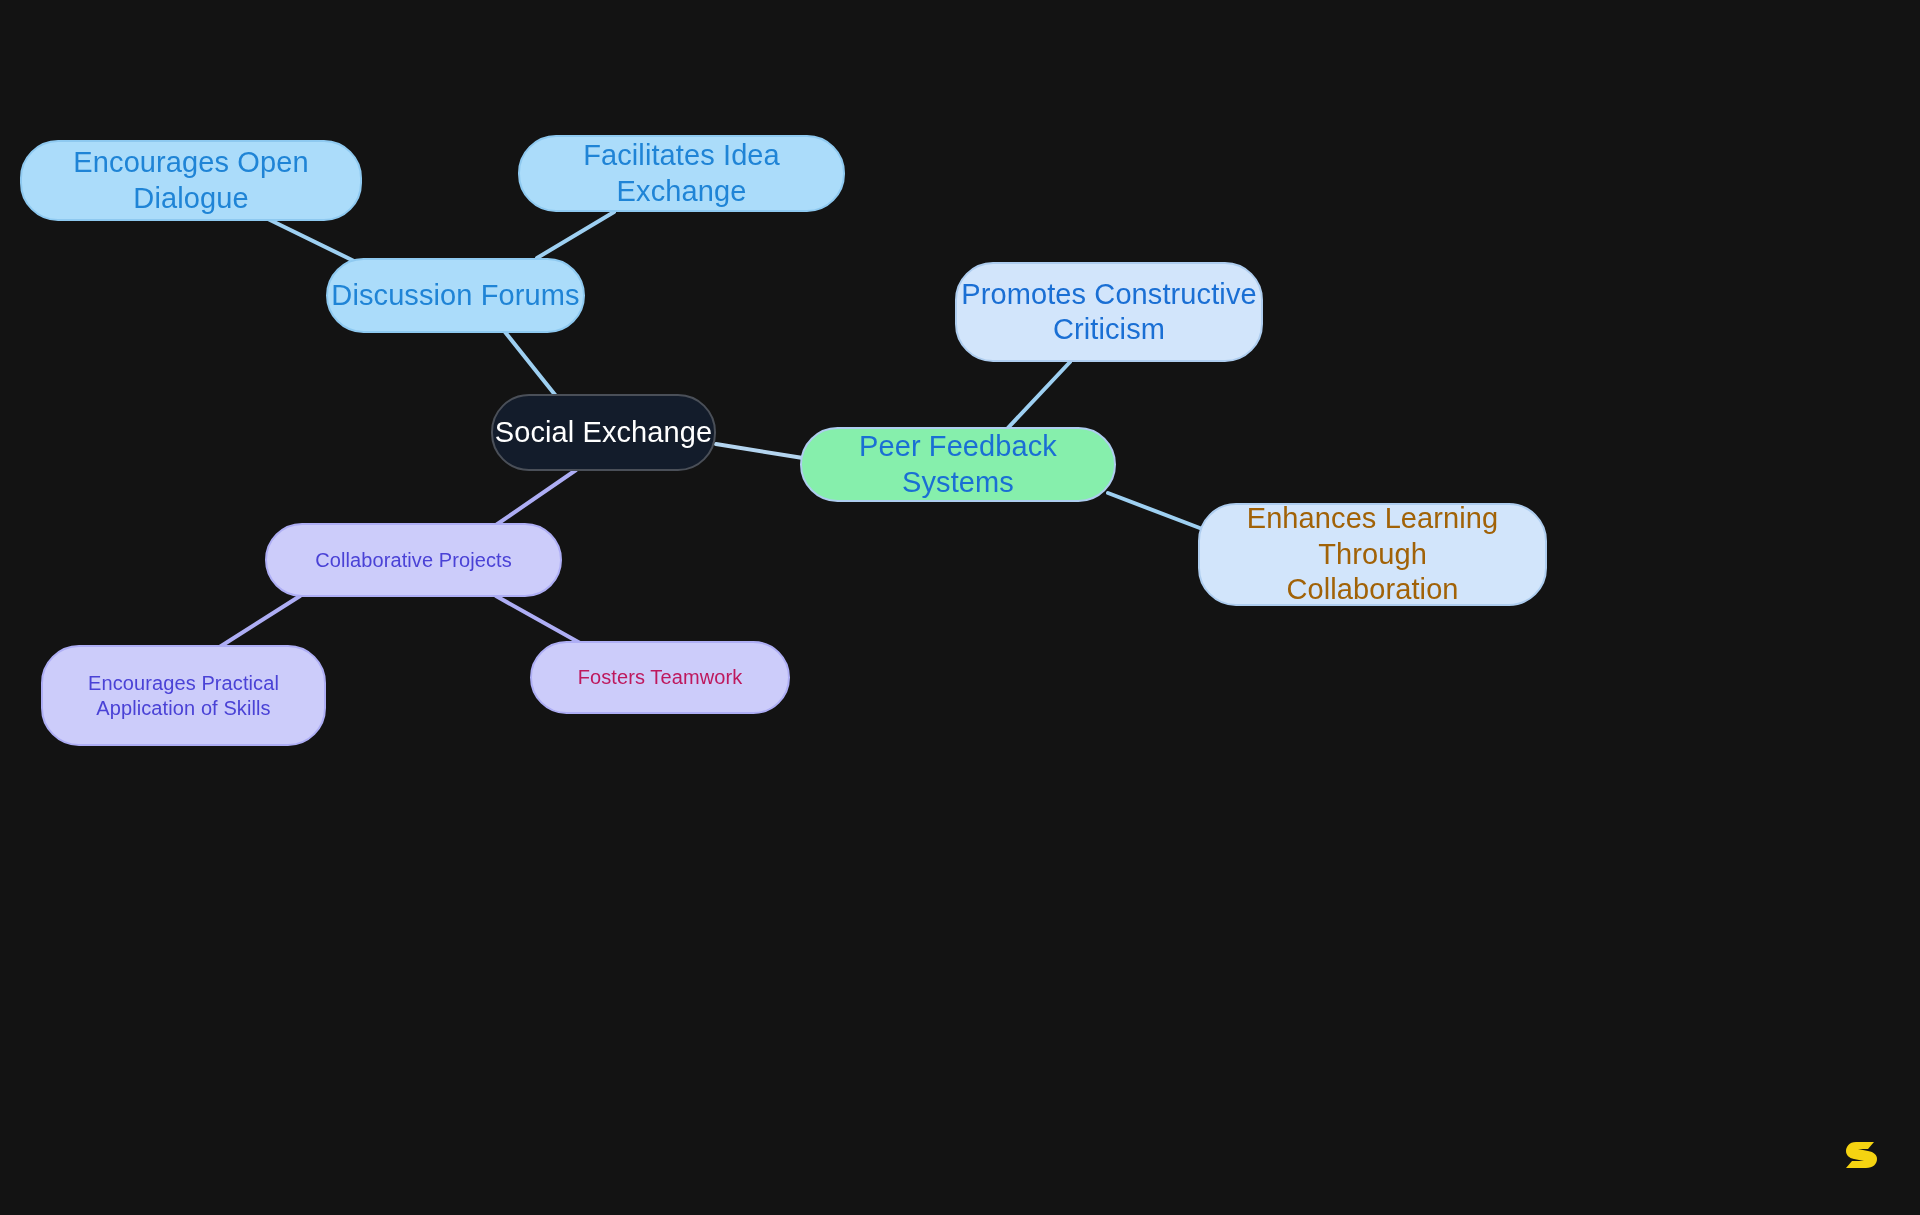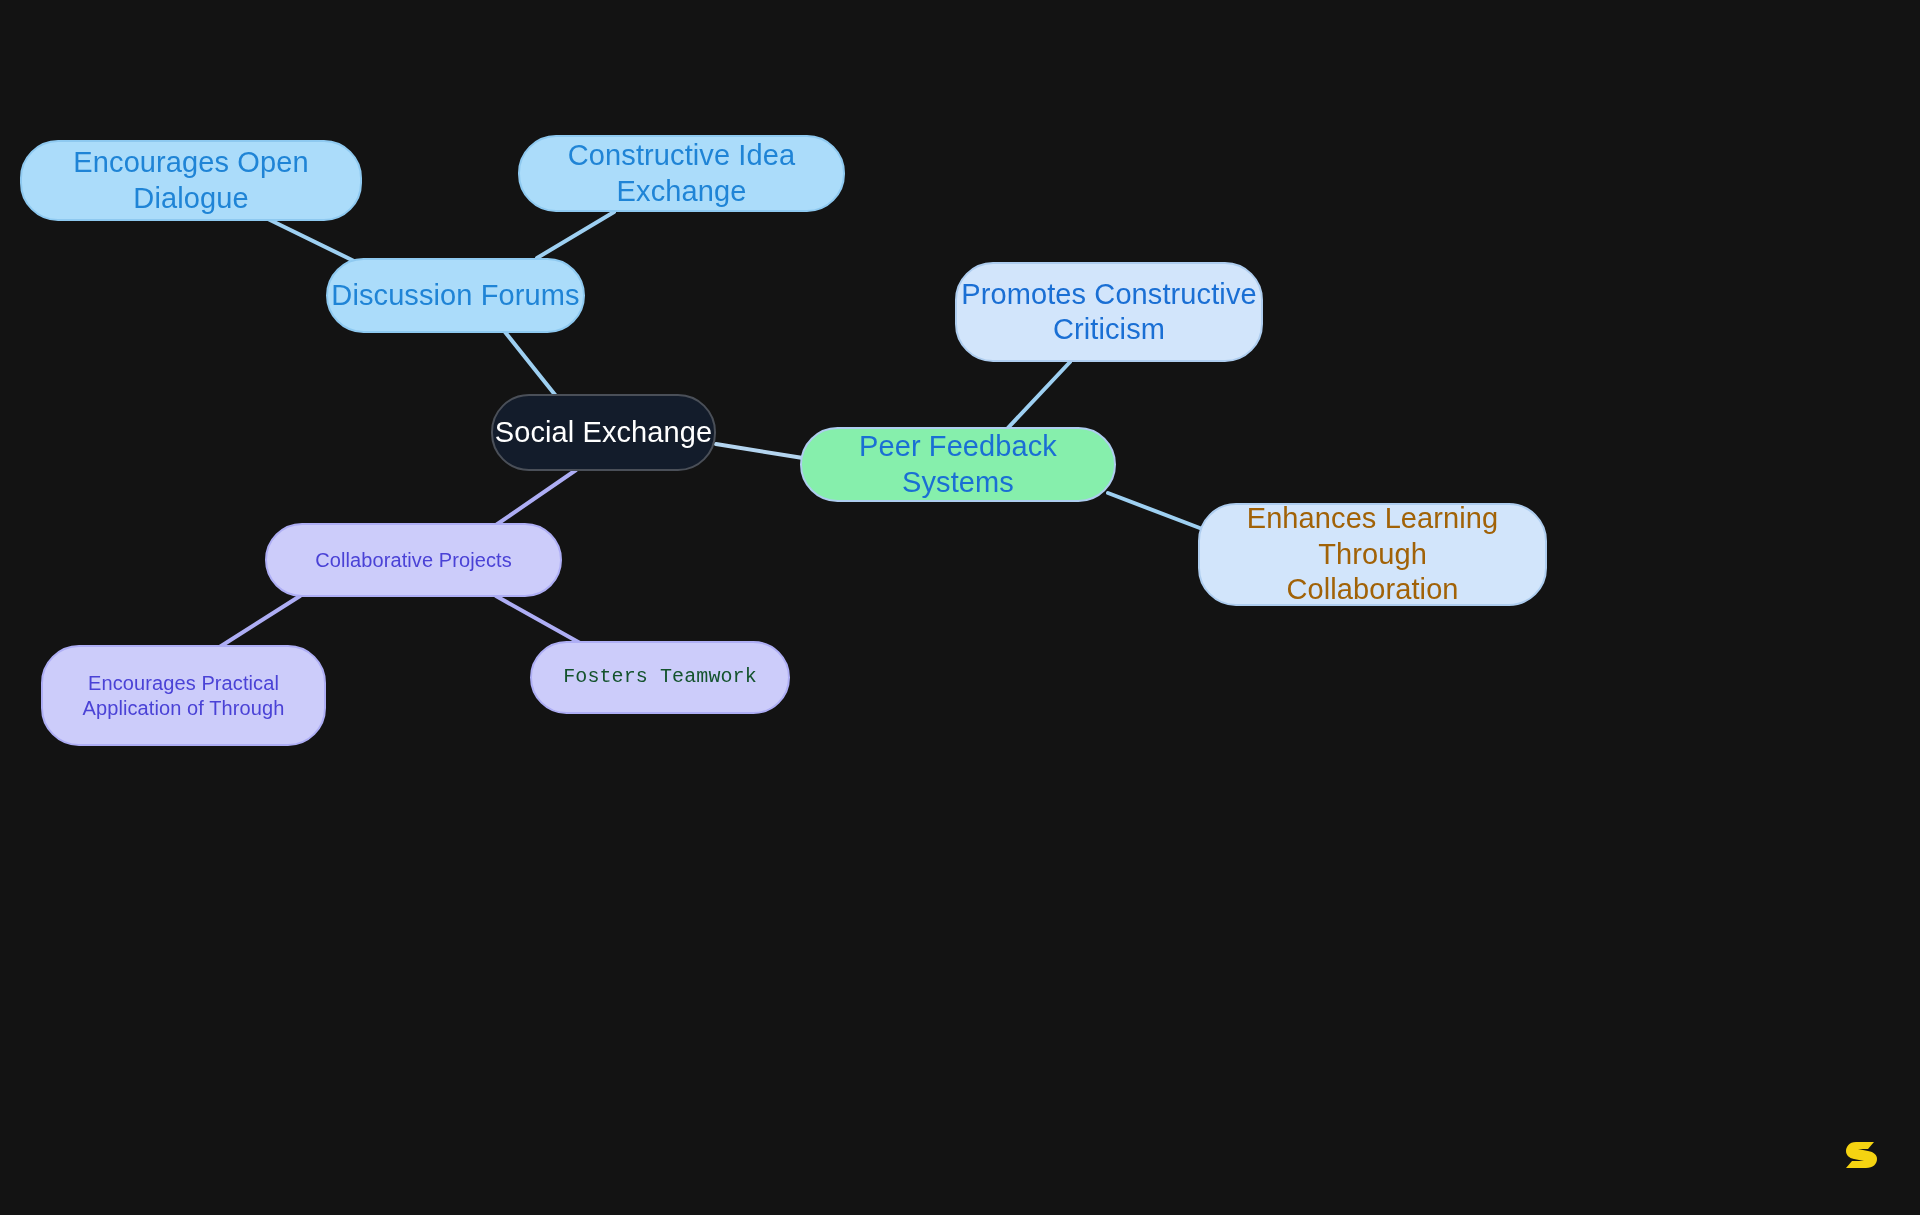--- a/index.html
+++ b/index.html
@@ -83,29 +83,29 @@
       <line x1="1108" y1="493" x2="1205" y2="530" stroke="#9ED0F2" stroke-width="4" stroke-linecap="round"></line>
       <line x1="576" y1="470" x2="496" y2="525" stroke="#AEAEF5" stroke-width="4" stroke-linecap="round"></line>
       <line x1="300" y1="596" x2="218" y2="648" stroke="#AEAEF5" stroke-width="4" stroke-linecap="round"></line>
       <line x1="496" y1="596" x2="580" y2="643" stroke="#AEAEF5" stroke-width="4" stroke-linecap="round"></line>
     </svg>
 
   <div id="node-layer">
       <div class="node node-root" style="left: 491px; top: 394px; width: 225px; height: 77px; background: rgb(19, 28, 43); color: rgb(255, 255, 255); border-color: rgb(74, 79, 88);"><span>Social Exchange</span></div>
       <div class="node node-sky" style="left: 326px; top: 258px; width: 259px; height: 75px; background: rgb(171, 220, 250); color: rgb(31, 132, 214); border-color: rgb(142, 201, 240);"><span>Discussion Forums</span></div>
       <div class="node node-sky" style="left: 20px; top: 140px; width: 342px; height: 81px; background: rgb(171, 220, 250); color: rgb(31, 132, 214); border-color: rgb(142, 201, 240);"><span>Encourages Open Dialogue</span></div>
-      <div class="node node-sky" style="left: 518px; top: 135px; width: 327px; height: 77px; background: rgb(171, 220, 250); color: rgb(31, 132, 214); border-color: rgb(142, 201, 240);"><span>Constructive Idea Exchange</span></div>
+      <div class="node node-sky" style="left: 518px; top: 135px; width: 327px; height: 77px; background: rgb(171, 220, 250); color: rgb(31, 132, 214); border-color: rgb(142, 201, 240);"><span>Facilitates Idea Exchange</span></div>
       <div class="node node-ice" style="left: 800px; top: 427px; width: 316px; height: 75px; background: #86efac; color: rgb(26, 111, 212); border-color: rgb(174, 205, 239);"><span>Peer Feedback Systems</span></div>
       <div class="node node-ice" style="left: 955px; top: 262px; width: 308px; height: 100px; background: rgb(210, 229, 251); color: rgb(26, 111, 212); border-color: rgb(174, 205, 239);"><span>Promotes Constructive
 Criticism</span></div>
       <div class="node node-ice" style="left: 1198px; top: 503px; width: 349px; height: 103px; background: rgb(210, 229, 251); color: #a16207; border-color: rgb(174, 205, 239);"><span>Enhances Learning Through
 Collaboration</span></div>
       <div class="node node-lilac" style="left: 265px; top: 523px; width: 297px; height: 74px; background: rgb(204, 204, 250); color: rgb(74, 66, 214); border-color: rgb(174, 174, 245);"><span>Collaborative Projects</span></div>
       <div class="node node-lilac" style="left: 41px; top: 645px; width: 285px; height: 101px; background: rgb(204, 204, 250); color: rgb(74, 66, 214); border-color: rgb(174, 174, 245);"><span>Encourages Practical
-Application of Through</span></div>
-      <div class="node node-lilac" style="left: 530px; top: 641px; width: 260px; height: 73px; background: rgb(204, 204, 250); color: #14532d; border-color: rgb(174, 174, 245); font-family: Liberation Mono, monospace;"><span>Fosters Teamwork</span></div>
+Application of Skills</span></div>
+      <div class="node node-lilac" style="left: 530px; top: 641px; width: 260px; height: 73px; background: rgb(204, 204, 250); color: #be185d; border-color: rgb(174, 174, 245);"><span>Fosters Teamwork</span></div>
     </div>
 
   <svg id="logo" viewBox="0 0 44 44">
     <path id="logo-path" d="M34 9 L16 9 C9 9 6 14 6 18 C6 22 9 25 14 26 L24 28 L12 28 L6 35 L26 35 C33 35 37 31 37 26 C37 22 34 19 28 18 L18 16 L28 16 Z" fill="#F5D311"></path>
   </svg>
 
 </div>
 
 </body></html>

